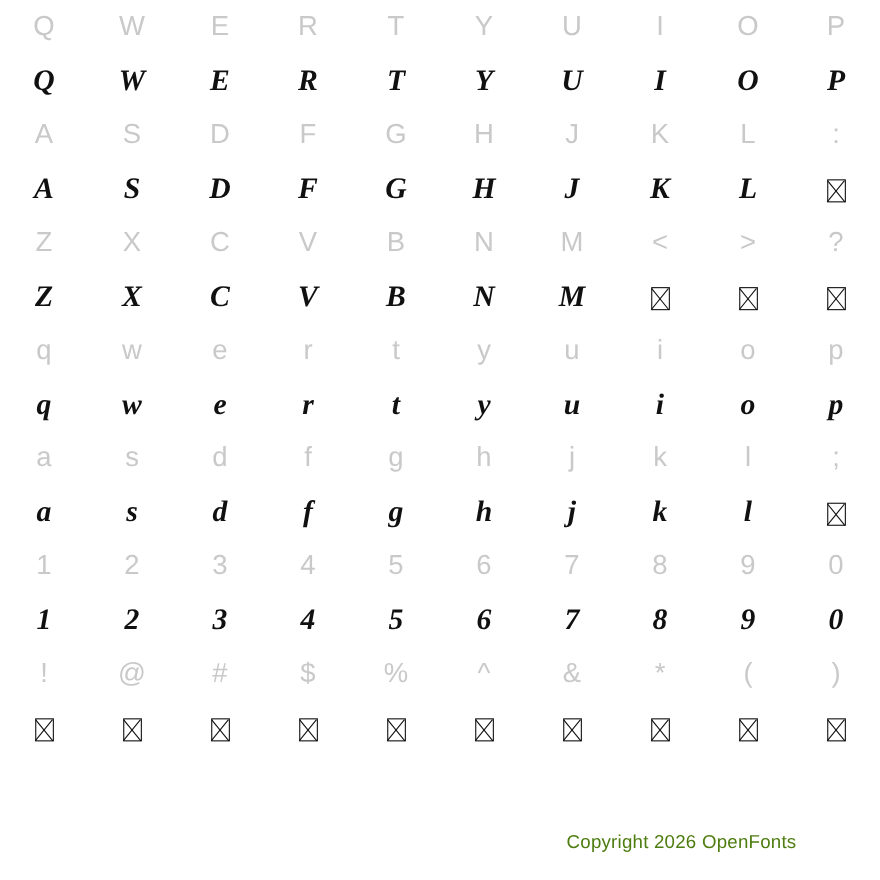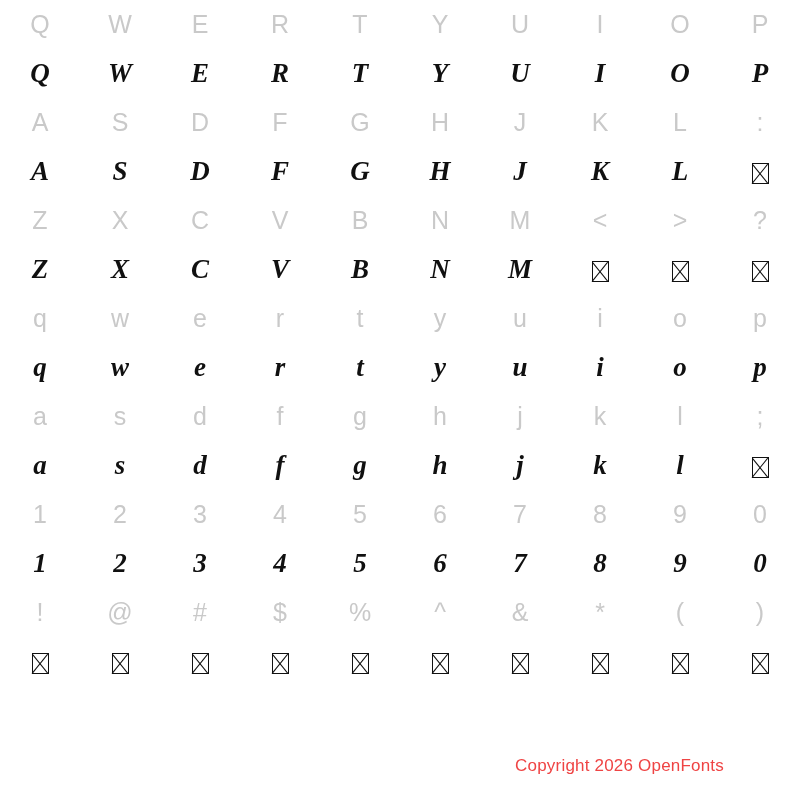--- a/index.html
+++ b/index.html
@@ -78,21 +78,21 @@
     transform-origin: center;
   }
   .notdef::before { transform: translate(-50%, -50%) rotate(51deg); }
   .notdef::after  { transform: translate(-50%, -50%) rotate(-51deg); }
 
   .copyright {
     position: absolute;
     right: 76px;
     bottom: 24px;
     font-size: 17px;
-    color: #ef4444;
+    color: #4d7c0f;
     font-family: "Liberation Sans", sans-serif;
     letter-spacing: 0.2px;
     text-align: right;
   }
 </style>
 </head>
 <body>
 
 <div id="sheet">
   <div class="grid" id="grid">

